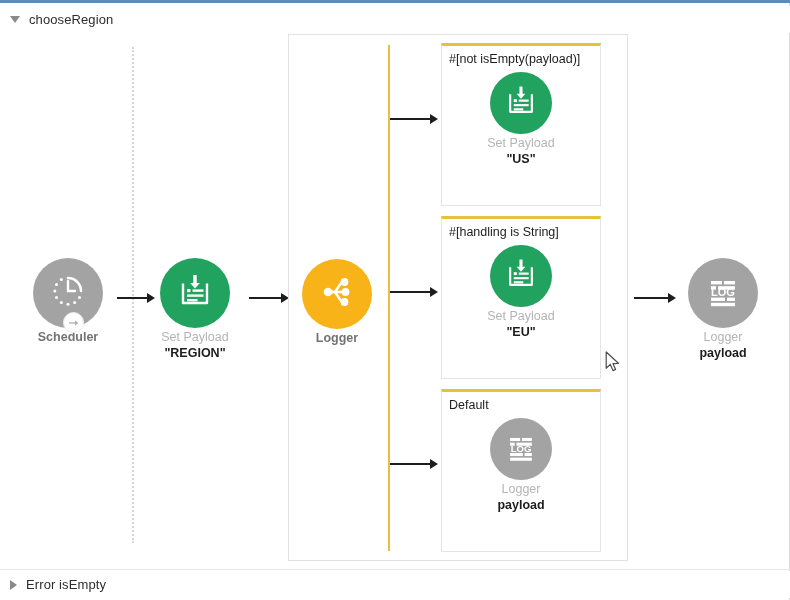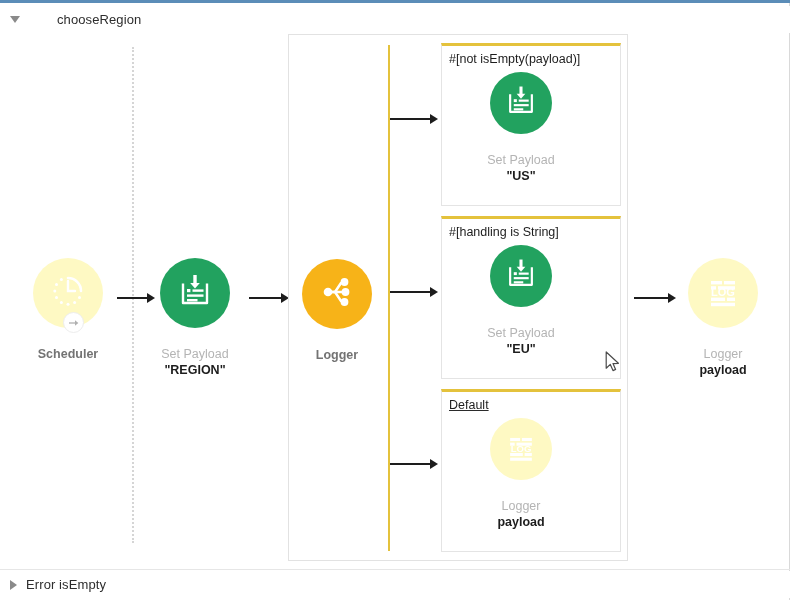--- a/index.html
+++ b/index.html
@@ -38,21 +38,21 @@
   
   .flow-bar {
     position: absolute;
     left: 0;
     width: 790px;
     height: 27px;
     display: flex;
     align-items: center;
     background: #ffffff;
   }
-  .flow-bar.header { top: 3px; gap: 28px; }
+  .flow-bar.header { top: 3px; }
   .flow-bar.footer { top: 568px; }
 
   .twisty {
     width: 0; height: 0;
     margin-left: 10px;
     margin-right: 9px;
     flex: 0 0 auto;
   }
   .twisty.open {
     border-left: 5px solid transparent;
@@ -106,38 +106,38 @@
     align-items: center;
     justify-content: center;
   }
   .node .bubble.small {
     width: 62px;
     height: 62px;
   }
   .node .cap {
     font-size: 12.5px;
     color: #b4b4b4;
-    margin-top: 19px;
+    margin-top: 2px;
     line-height: 15px;
     white-space: nowrap;
   }
   .node .cap.dark {
     color: #737373;
     font-weight: bold;
   }
   .node .sub {
     font-size: 12.5px;
     color: #1d1d1d;
     font-weight: bold;
     line-height: 15px;
     margin-top: 1px;
     white-space: nowrap;
   }
 
-  .bubble.blue  { background: #fef9c3; }
+  .bubble.blue  { background: #a3a3a3; }
   .bubble.green { background: #22a25f; }
   .bubble.amber { background: #f7b318; }
 
   
   .badge {
     position: absolute;
     right: 19px;
     bottom: -5px;
     width: 19px;
     height: 19px;
@@ -189,21 +189,21 @@
     top: 42px;
     width: 2px;
     height: 506px;
     background: #e4c23c;
   }
 
   
   .case-box {
     position: absolute;
     left: 441px;
-    width: 180px;
+    width: 160px;
     border: 1px solid #e4e4e4;
     border-top: 3px solid #e4c23c;
     background: #ffffff;
     box-sizing: border-box;
   }
   .case-label {
     font-size: 12.5px;
     color: #1d1d1d;
     padding: 6px 0 0 7px;
     line-height: 15px;
@@ -370,21 +370,21 @@
       <div class="cap">Set Payload</div>
       <div class="sub">"EU"</div>
     </div>
   </div>
 
   <div class="arrow" style="left:390px; top:283px; width:48px;">
     <div class="shaft"></div>
       <div class="head"></div>
   </div>
 
-  <div class="case-box" style="top:386px; height:163px;text-decoration:underline;">
+  <div class="case-box" style="top:386px; height:163px;">
     <div class="case-label">Default</div>
     <div class="node" style="left:24px; top:26px;">
       <div class="bubble blue small">
         <span>
           <svg width="38" height="38" viewBox="0 0 42 42">
             <g fill="#ffffff">
               <rect x="9" y="11" width="11" height="3.4"></rect>
               <rect x="22" y="11" width="11" height="3.4"></rect>
               <rect x="9" y="16.2" width="5" height="3.4"></rect>
               <rect x="16" y="16.2" width="17" height="3.4"></rect>

